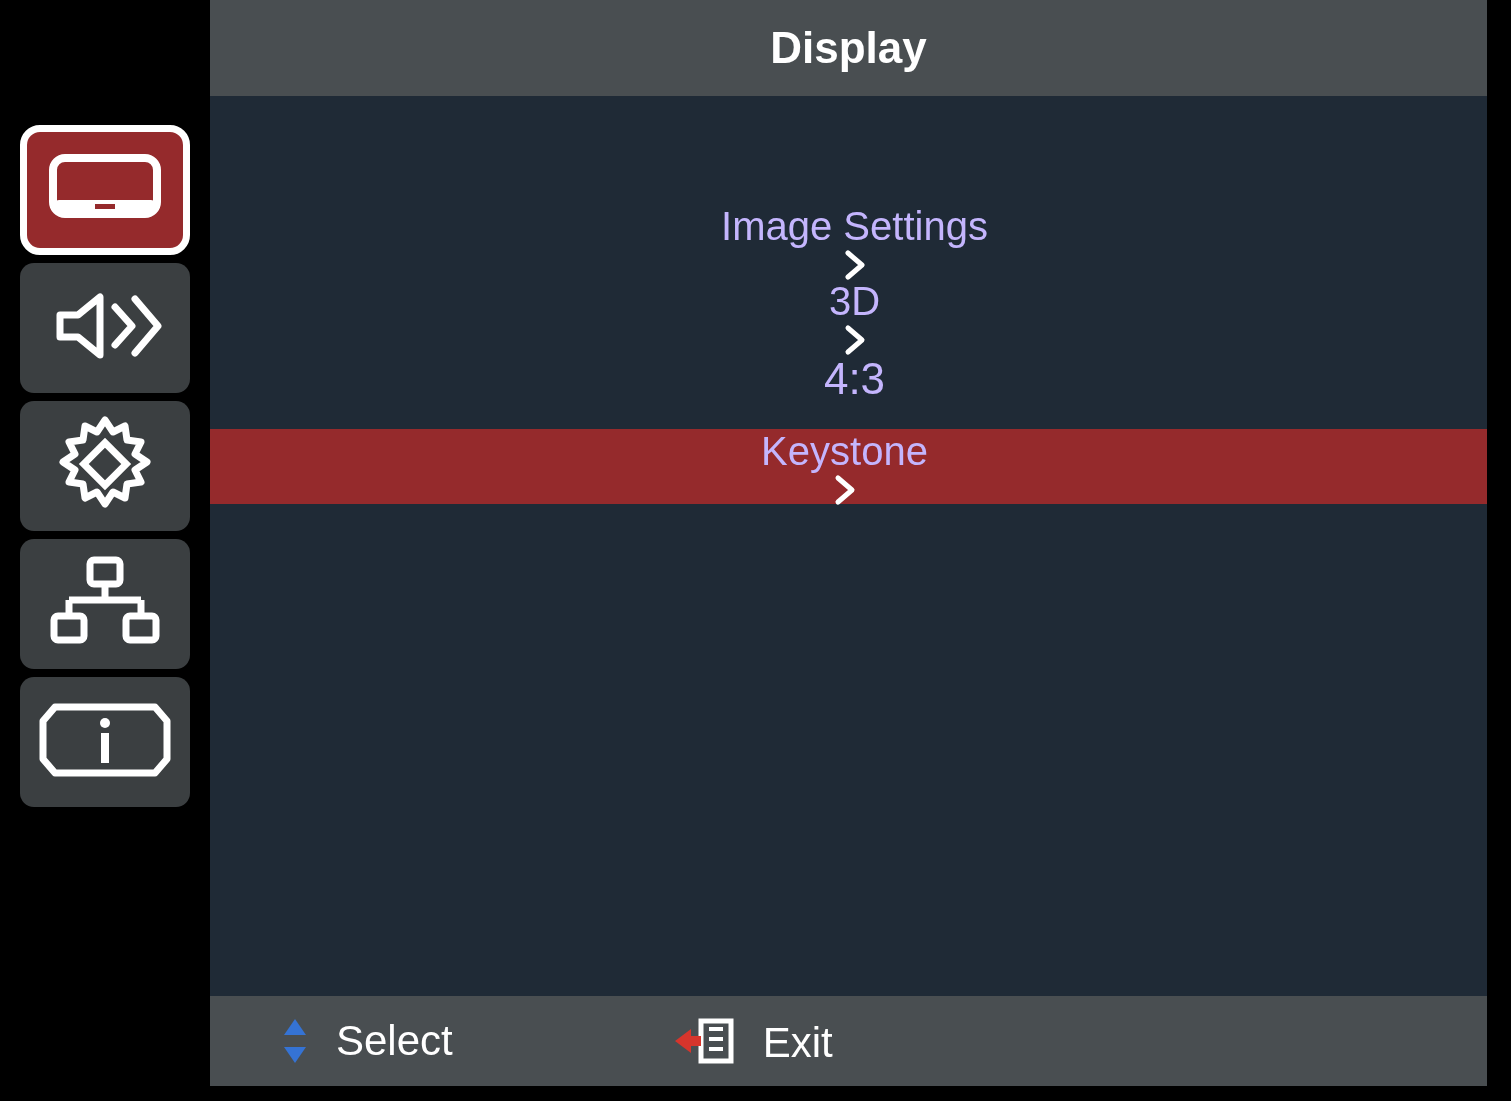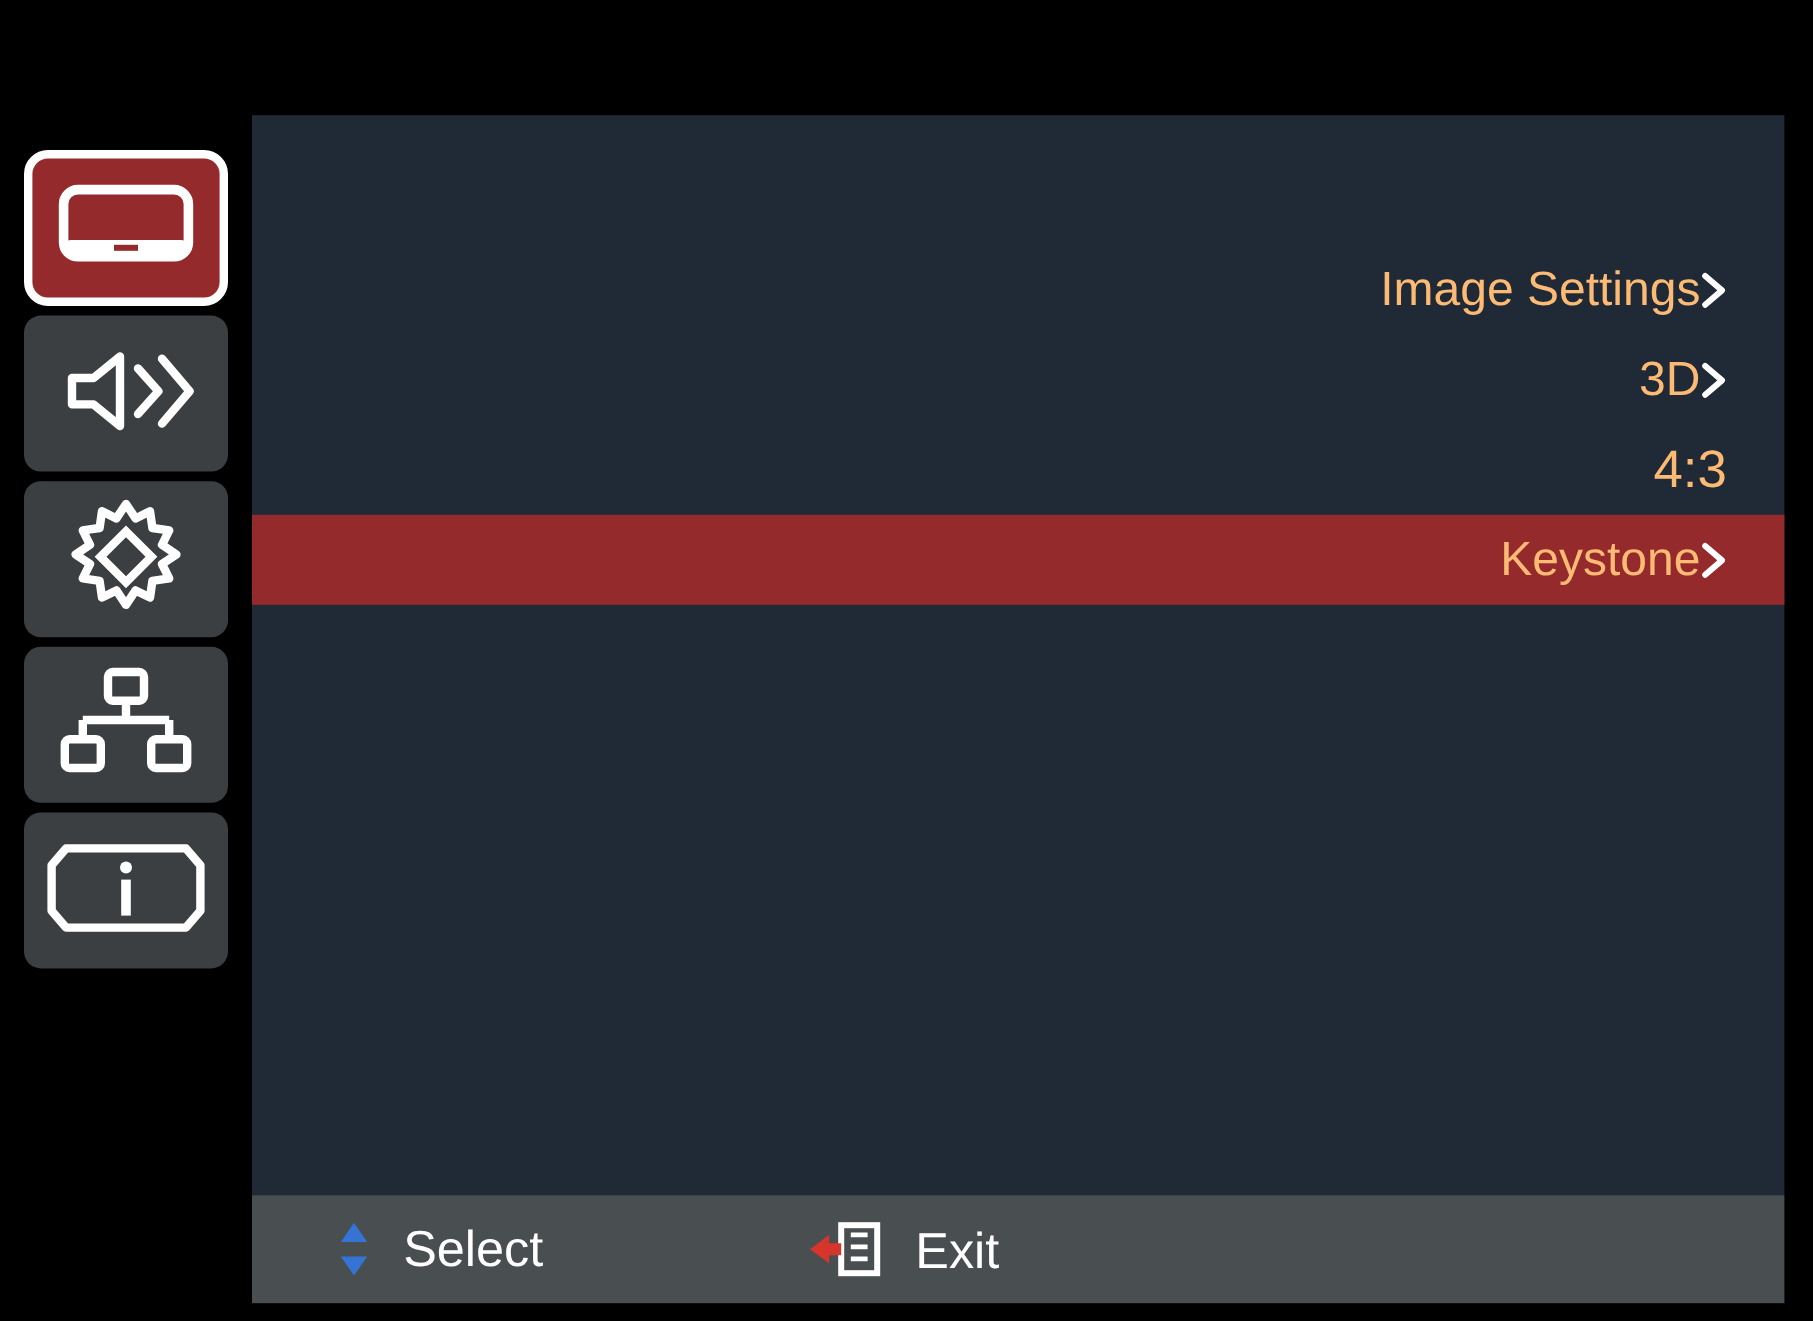--- a/index.html
+++ b/index.html
@@ -59,24 +59,25 @@
   }
   .menu {
     position: absolute;
     left: 0; top: 108px;
     width: 100%;
   }
   .menu-item {
     height: 75px;
     display: flex;
     align-items: center;
-    justify-content: flex-end;
+    justify-content: flex-start;
     padding: 0 48px 0 60px;
-    color: #fdba74;
+    color: #c4b5fd;
     font-size: 40px;
+    flex-direction: column;
   }
   .menu-item.highlight {
     background: #952a2c;
     padding-left: 40px;
   }
   .menu-label { white-space: nowrap; }
   .menu-value { font-size: 44px; }
   .arrow-simple{
     display:inline-block;
   }
@@ -100,20 +101,23 @@
   .fg1 { margin-left: 70px; }
   .fg2 { margin-left: 220px; }
   .fg3 { margin-left: 230px; }
   .footer svg { display:block; }
 </style>
 </head>
 <body>
 
 <div class="osd">
 
+  <div class="header">
+    <div class="header-title">Display</div>
+  </div>
 
   <div class="sidebar">
     <div class="side-tab active">
       <span>
         <svg width="120" height="80" viewBox="0 0 120 80">
           <rect x="8" y="10" width="104" height="56" rx="12" ry="12" fill="none" stroke="#fff" stroke-width="8"></rect>
           <rect x="8" y="52" width="104" height="14" rx="6" fill="#fff"></rect>
           <rect x="50" y="56" width="20" height="5" fill="#952a2c"></rect>
         </svg>
       </span>

